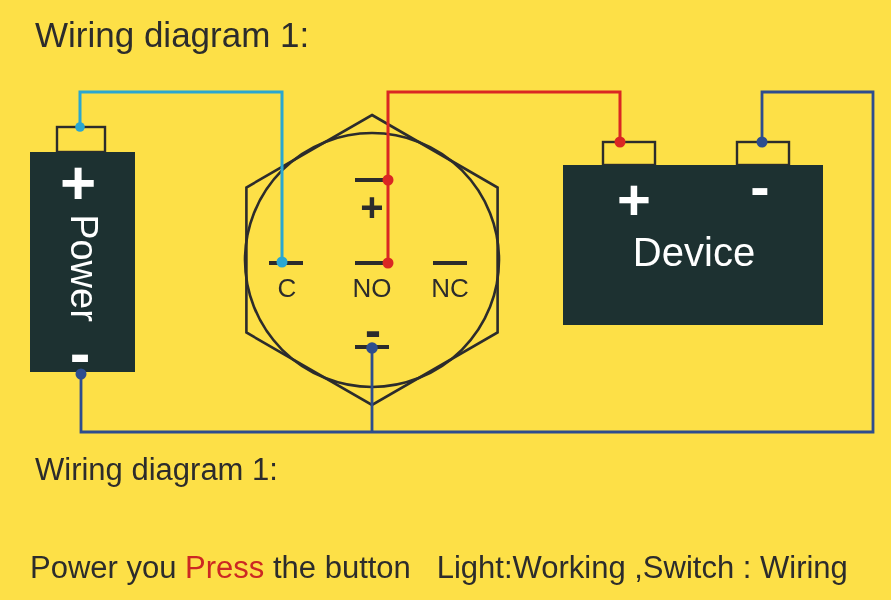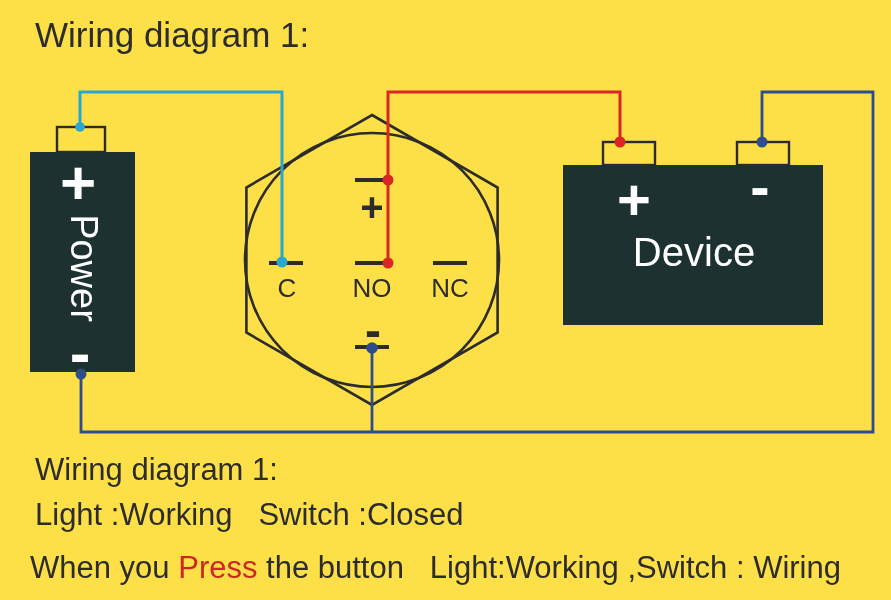--- a/index.html
+++ b/index.html
@@ -94,16 +94,15 @@
     <circle cx="282" cy="262" r="5.5" fill="#2aa7d1"></circle>
     <circle cx="388" cy="180" r="5.5" fill="#da2723"></circle>
     <circle cx="388" cy="263" r="5.5" fill="#da2723"></circle>
     <circle cx="620" cy="142" r="5.5" fill="#da2723"></circle>
     <circle cx="81" cy="374" r="5.5" fill="#2d4d8e"></circle>
     <circle cx="372" cy="348" r="5.8" fill="#2d4d8e"></circle>
     <circle cx="762" cy="142" r="5.5" fill="#2d4d8e"></circle>
   </svg>
 
   <div class="caption-line l1">Wiring diagram 1:</div>
-  <div class="caption-line l2">Light :Working   Switch :Closed</div>
-  <div class="caption-line l3"><span>When you </span><span class="press-red">Press</span><span> the button   Light:Working ,Switch : Wiring</span></div>
+  <div class="caption-line l3"><span>Power you </span><span class="press-red">Press</span><span> the button   Light:Working ,Switch : Wiring</span></div>
 
 </div>
 
 </body></html>

